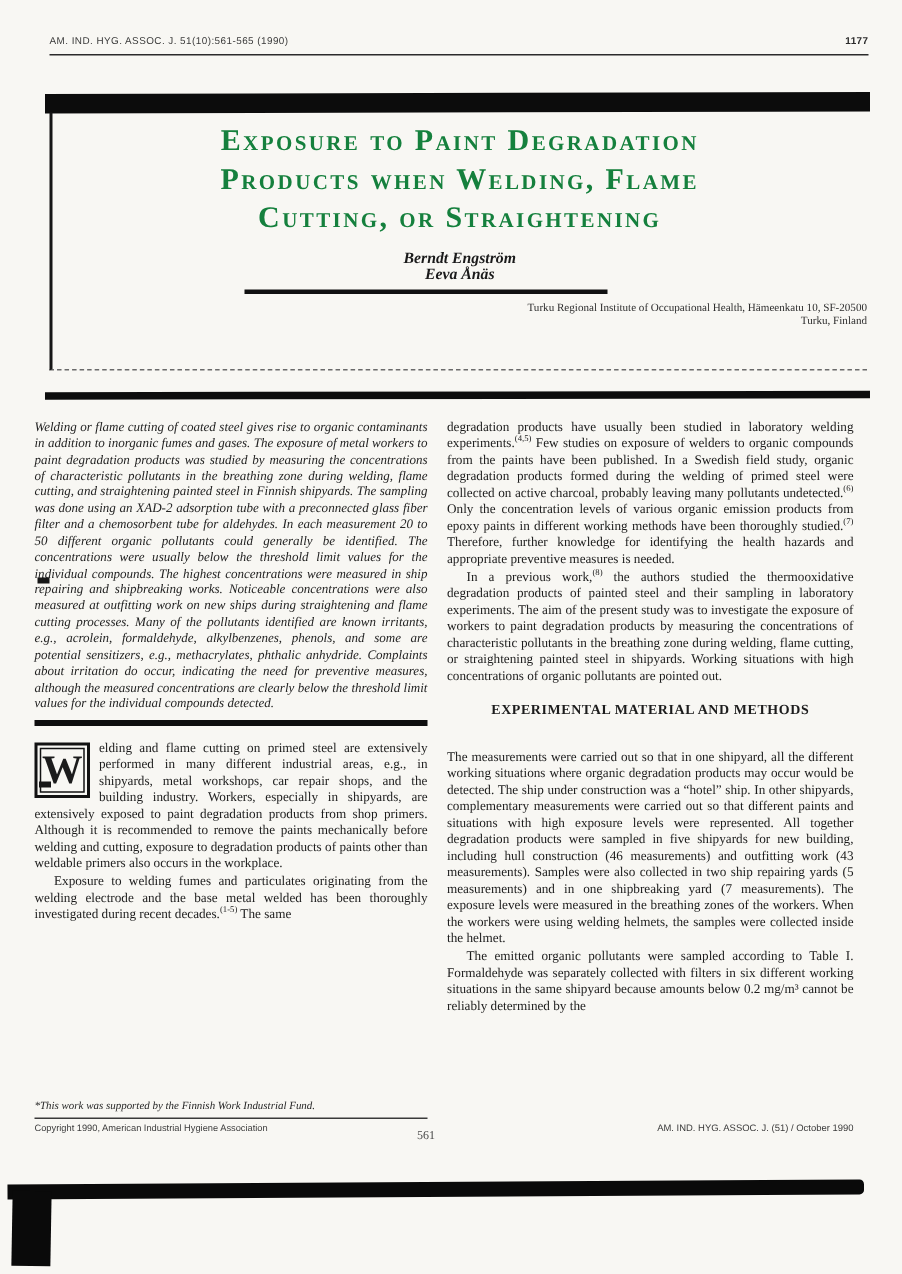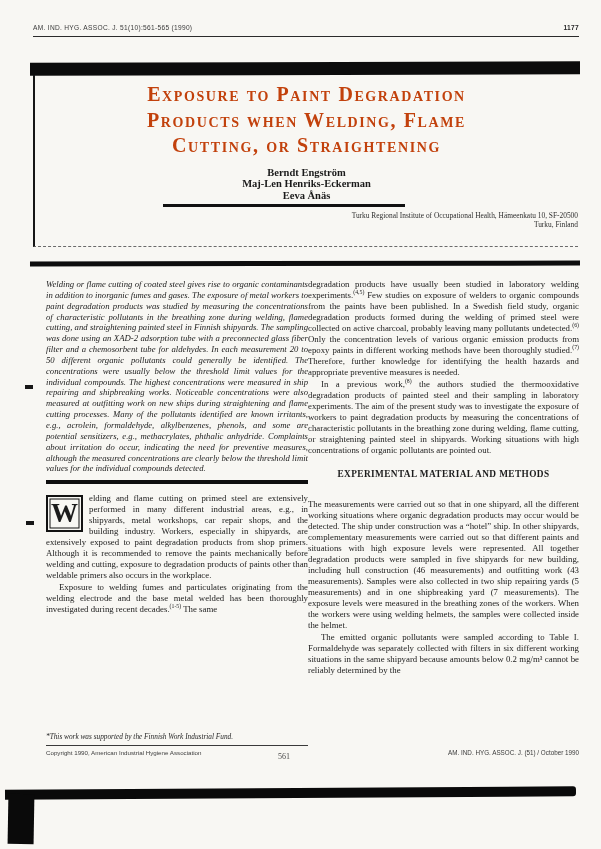--- a/index.html
+++ b/index.html
@@ -21,34 +21,34 @@
   .header-rule { position:absolute; top:36px; left:33px; width:546px;
                  border-top:1.4px solid #2b2b2b; }
 
   
   .top-bar { position:absolute; top:62px; left:30px; width:550px; height:13px;
              background:#0c0c0c; transform:rotate(-.15deg); }
   .title-box { position:absolute; top:75px; left:33px; width:545px; height:172px;
                border-left:2.5px solid #161616; border-bottom:1px dashed #6a6a6a;
                text-align:center; padding-top:7px; }
   .article-title { font-size:20px; line-height:25.5px; font-weight:600;
-                   font-variant:small-caps; letter-spacing:1.6px; color:#c2410c; }
+                   font-variant:small-caps; letter-spacing:1.6px; color:#15803d; }
   .authors { margin-top:8px; font-size:10.5px; line-height:11.6px;
-             font-weight:bold; color:#1a1a1a; }
+             font-weight:bold; font-style:italic; color:#1a1a1a; }
   .author-rule { margin:3px 0 4px 128px; width:242px; height:3px; background:#111; }
   .affiliation { margin-left:135px; text-align:right; font-size:7.4px;
                  line-height:9px; color:#2e2e2e; }
 
   
   .section-divider { position:absolute; top:261px; left:30px; width:550px;
                      height:5px; background:#0d0d0d; transform:rotate(-.1deg); }
 
   
-  .columns { position:absolute; top:279px; left:46px; width:546px; height:477px;
-             display:flex; }
+  .columns { position:absolute; top:279px; left:23px; width:546px; height:477px;
+             display:flex; gap:13px; }
   .col { display:flex; flex-direction:column; }
   .col-left  { width:262px; }
   .col-right { width:271px; }
 
   .abstract { font-style:italic; font-size:8.7px; line-height:10.85px;
               text-align:justify; color:#222; }
   .abstract-rule { height:4px; background:#0e0e0e; margin:6px 0 9px; }
 
   .bodytext { font-size:8.8px; line-height:11px; text-align:justify; }
   .indent { text-indent:13px; margin-top:1px; }
@@ -91,21 +91,20 @@
 
 <div class="top-bar"></div>
 <div class="title-box">
   <div class="article-title">
     <div>Exposure to Paint Degradation</div>
     <div>Products when Welding, Flame</div>
     <div>Cutting, or Straightening</div>
   </div>
   <div class="authors">
     <div>Berndt Engström</div>
-    <div>Maj-Len Henriks-Eckerman</div>
     <div>Eeva Ånäs</div>
   </div>
   <div class="author-rule"></div>
   <div class="affiliation">
     <div>Turku Regional Institute of Occupational Health, Hämeenkatu 10, SF-20500</div>
     <div>Turku, Finland</div>
   </div>
 </div>
 
 <div class="section-divider"></div>

